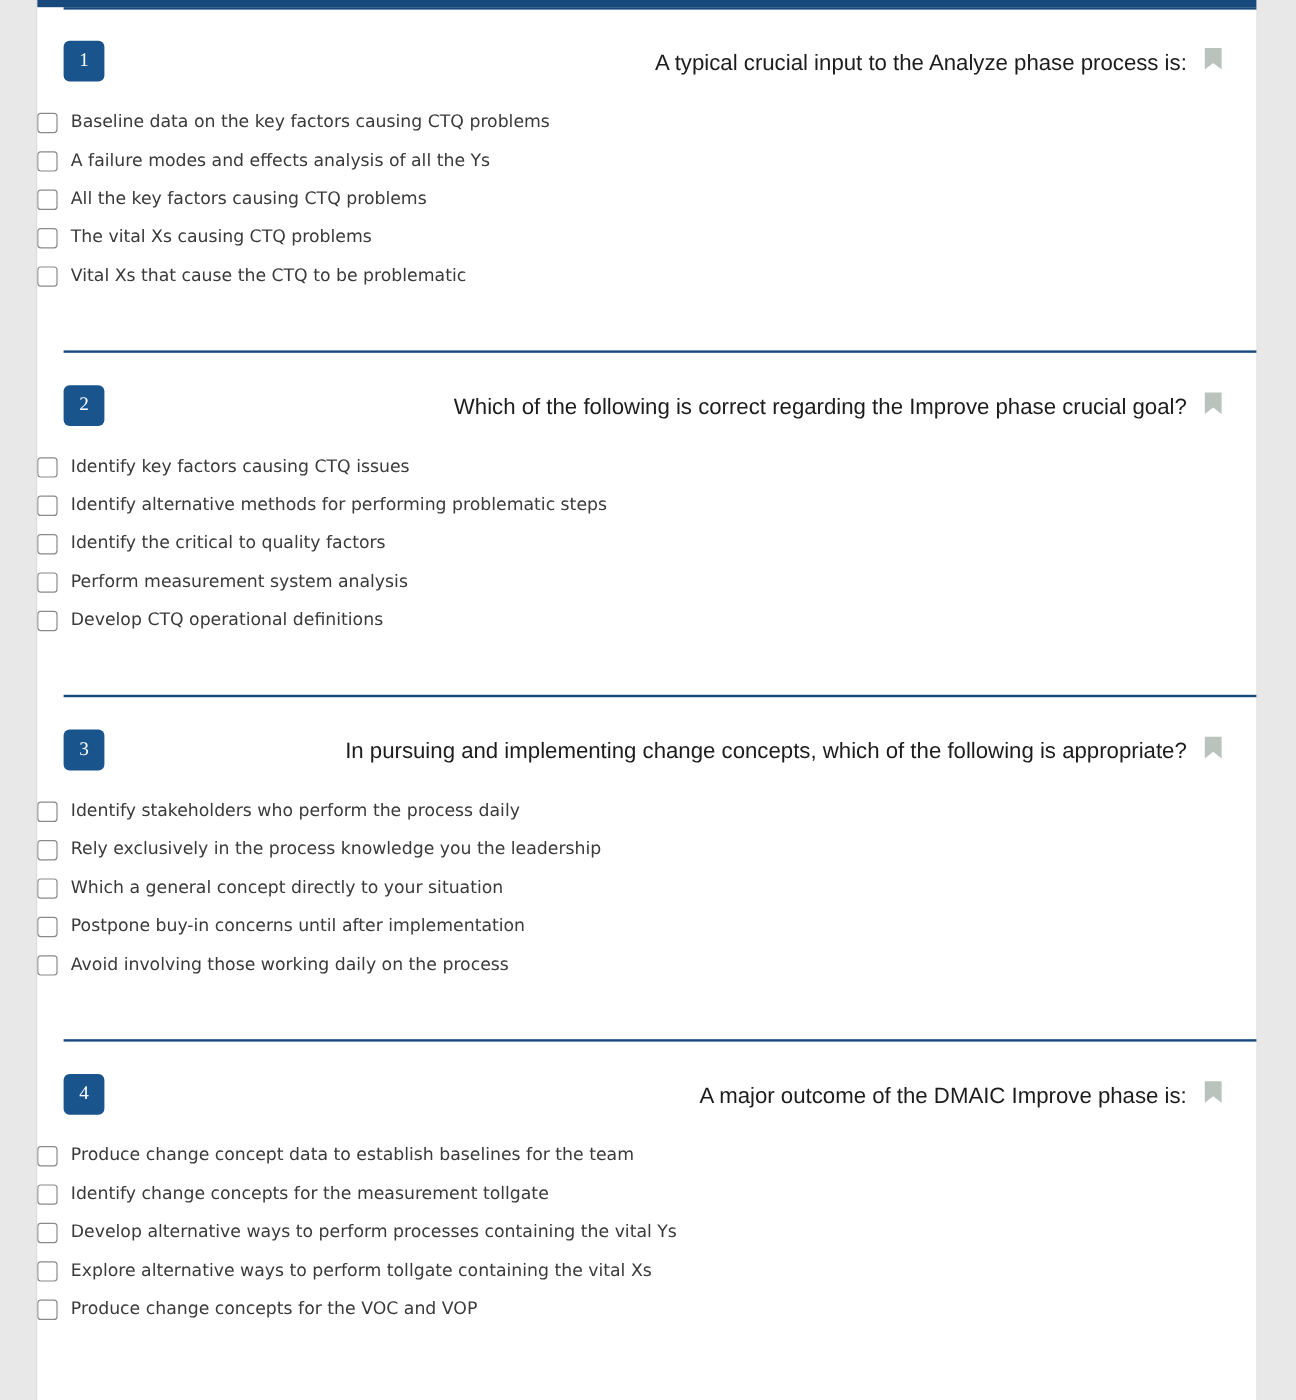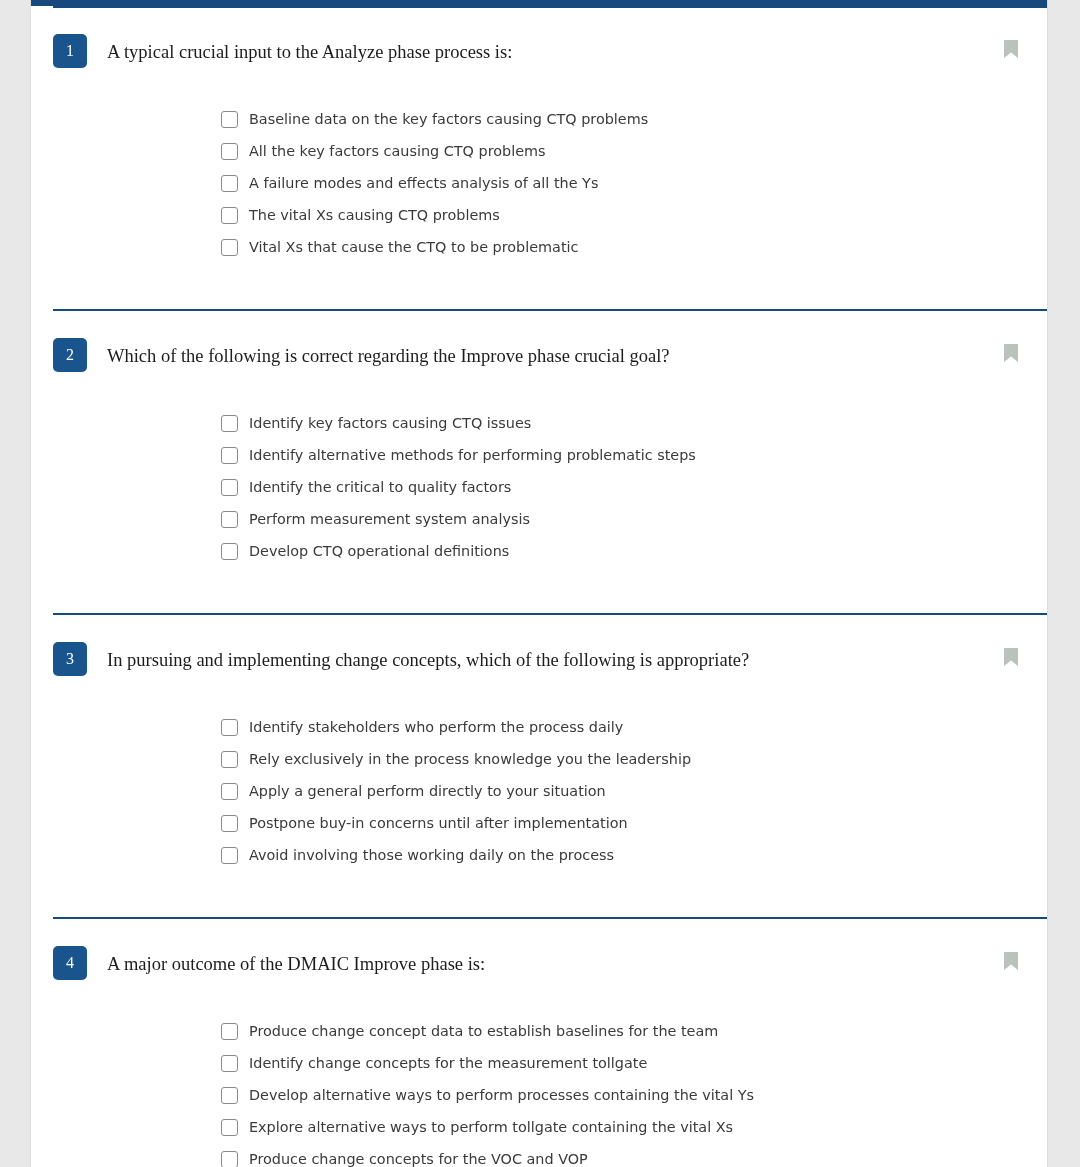--- a/index.html
+++ b/index.html
@@ -83,39 +83,39 @@
     font-size: 16px;
     line-height: 34px;
     text-align: center;
     letter-spacing: 0;
   }
 
   .q-text {
     flex: 1 1 auto;
     margin-left: 20px;
     padding-top: 6px;
-    font-family: Liberation Serif, serif;
+    font-family: Liberation Sans, sans-serif;
     font-size: 18.5px;
     color: #1c1c1c;
     line-height: 1.3;
+    text-align: right;
   }
 
   .bookmark-icon {
     flex: 0 0 auto;
     width: 30px;
     margin-right: 30px;
     padding-top: 5px;
     display: flex;
     justify-content: flex-end;
   }
   .bookmark-icon svg { display: block; }
 
   .options {
-    margin-top: 35px;
-    padding-left: 190px;
+    margin-top: 18px;
   }
 
   .option {
     display: flex;
     align-items: center;
     height: 32px;
   }
 
   .checkbox {
     flex: 0 0 auto;
@@ -164,25 +164,25 @@
             </svg>
           </div>
         </div>
         <div class="options">
           <div class="option">
             <span class="checkbox"></span>
             <span class="option-label">Baseline data on the key factors causing CTQ problems</span>
           </div>
           <div class="option">
             <span class="checkbox"></span>
+            <span class="option-label">A failure modes and effects analysis of all the Ys</span>
+          </div>
+          <div class="option">
+            <span class="checkbox"></span>
             <span class="option-label">All the key factors causing CTQ problems</span>
-          </div>
-          <div class="option">
-            <span class="checkbox"></span>
-            <span class="option-label">A failure modes and effects analysis of all the Ys</span>
           </div>
           <div class="option">
             <span class="checkbox"></span>
             <span class="option-label">The vital Xs causing CTQ problems</span>
           </div>
           <div class="option">
             <span class="checkbox"></span>
             <span class="option-label">Vital Xs that cause the CTQ to be problematic</span>
           </div>
         </div>
@@ -240,21 +240,21 @@
           <div class="option">
             <span class="checkbox"></span>
             <span class="option-label">Identify stakeholders who perform the process daily</span>
           </div>
           <div class="option">
             <span class="checkbox"></span>
             <span class="option-label">Rely exclusively in the process knowledge you the leadership</span>
           </div>
           <div class="option">
             <span class="checkbox"></span>
-            <span class="option-label">Apply a general perform directly to your situation</span>
+            <span class="option-label">Which a general concept directly to your situation</span>
           </div>
           <div class="option">
             <span class="checkbox"></span>
             <span class="option-label">Postpone buy-in concerns until after implementation</span>
           </div>
           <div class="option">
             <span class="checkbox"></span>
             <span class="option-label">Avoid involving those working daily on the process</span>
           </div>
         </div>

